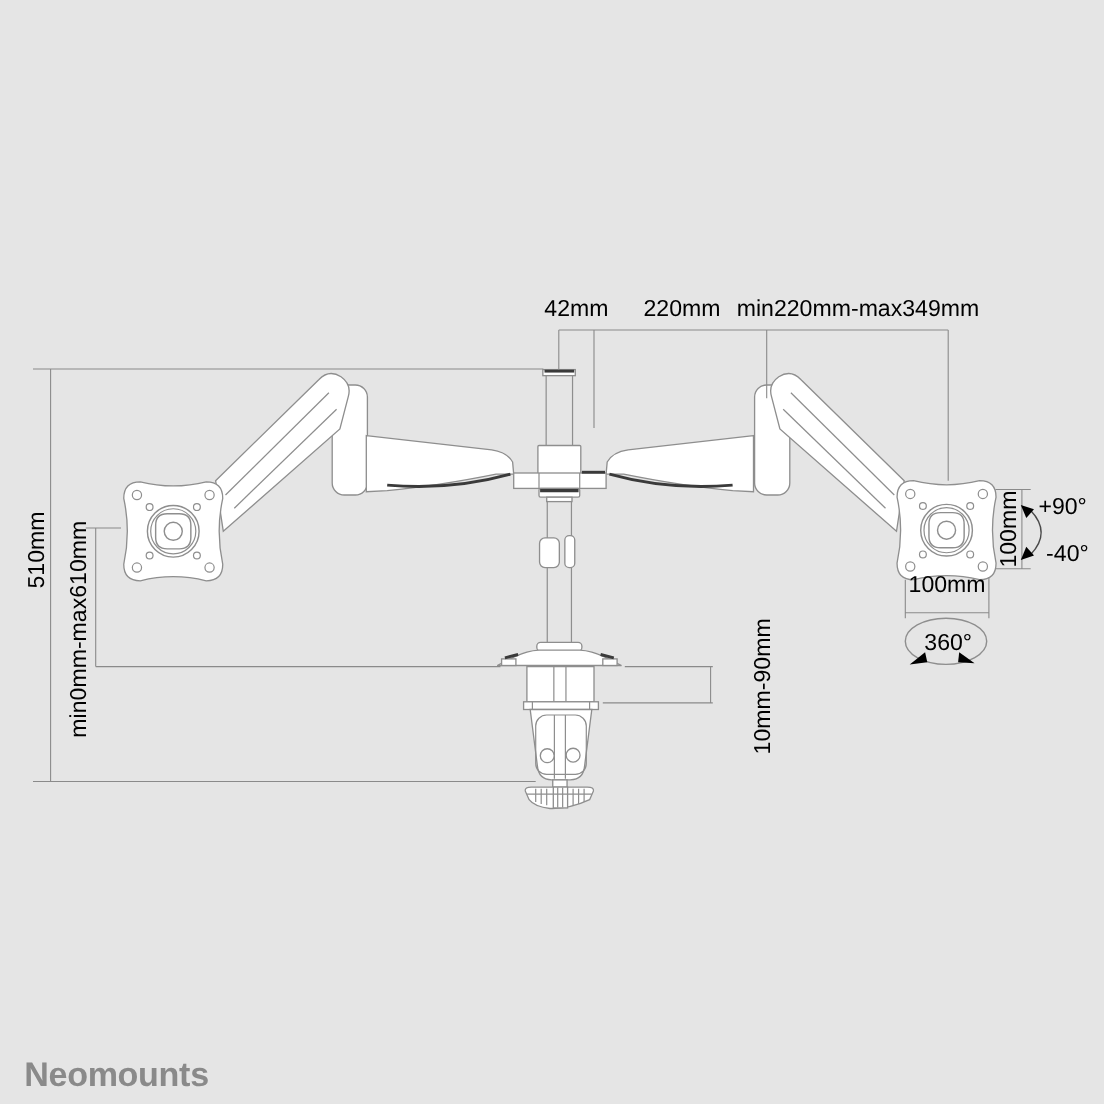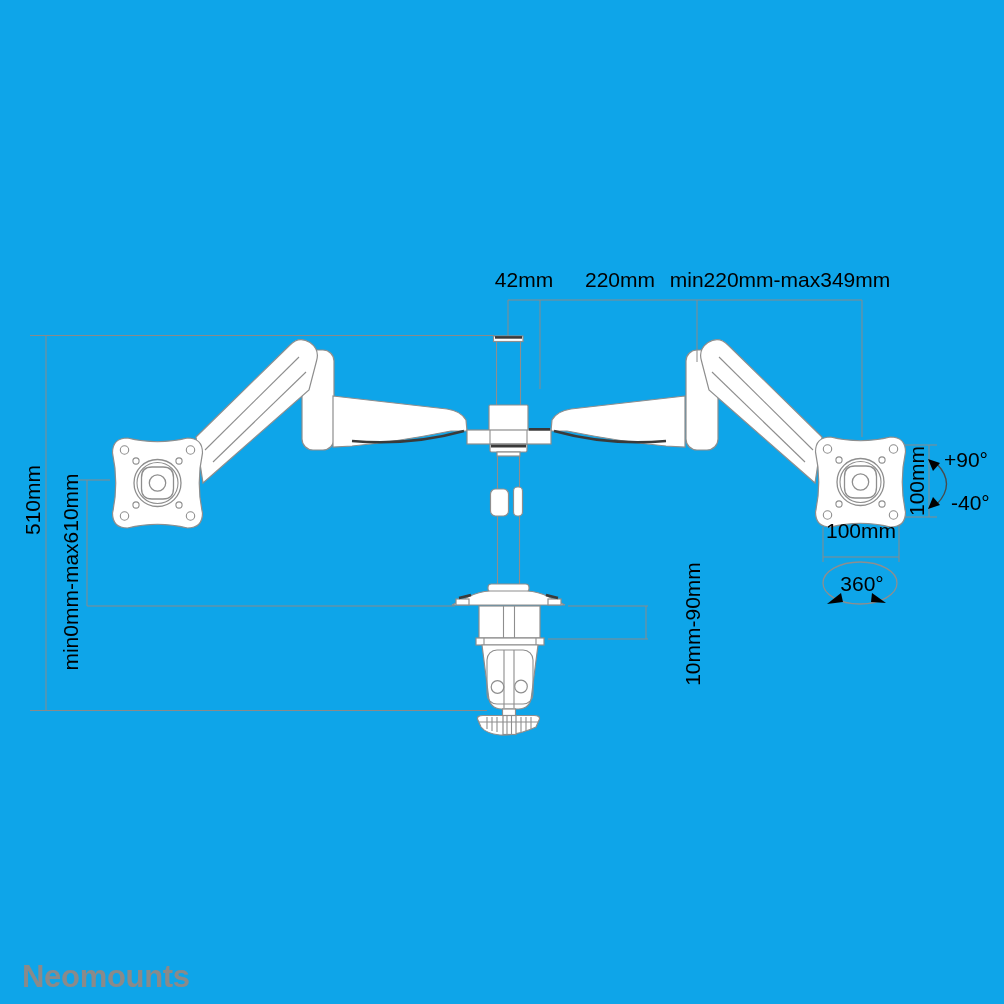--- a/index.html
+++ b/index.html
@@ -1,16 +1,16 @@
 <!DOCTYPE html>
 <html><head>
 <meta charset="utf-8">
 <style>
   html,body{margin:0;padding:0;background:#ffffff;}
-  .canvas{position:relative;width:1004px;height:1004px;background:#0ea5e9;overflow:hidden;
+  .canvas{position:relative;width:1004px;height:1004px;background:#e5e5e5;overflow:hidden;
           font-family:"Liberation Sans", sans-serif;}
   svg{display:block;}
   .ln{stroke:#8e8e8e;stroke-width:1.1;fill:none;}
   .ln2{stroke:#8e8e8e;stroke-width:1.3;fill:none;}
   .shape{stroke:#8e8e8e;stroke-width:1.2;fill:#ffffff;}
   .dark{stroke:#3a3a3a;stroke-width:2.6;fill:none;}
   .dark2{stroke:#3a3a3a;stroke-width:3;fill:none;}
   .dim{stroke:#8a8a8a;stroke-width:1;fill:none;}
   .arc{stroke:#4a4a4a;stroke-width:1.3;fill:none;}
   .arrow{fill:#000000;stroke:none;}

